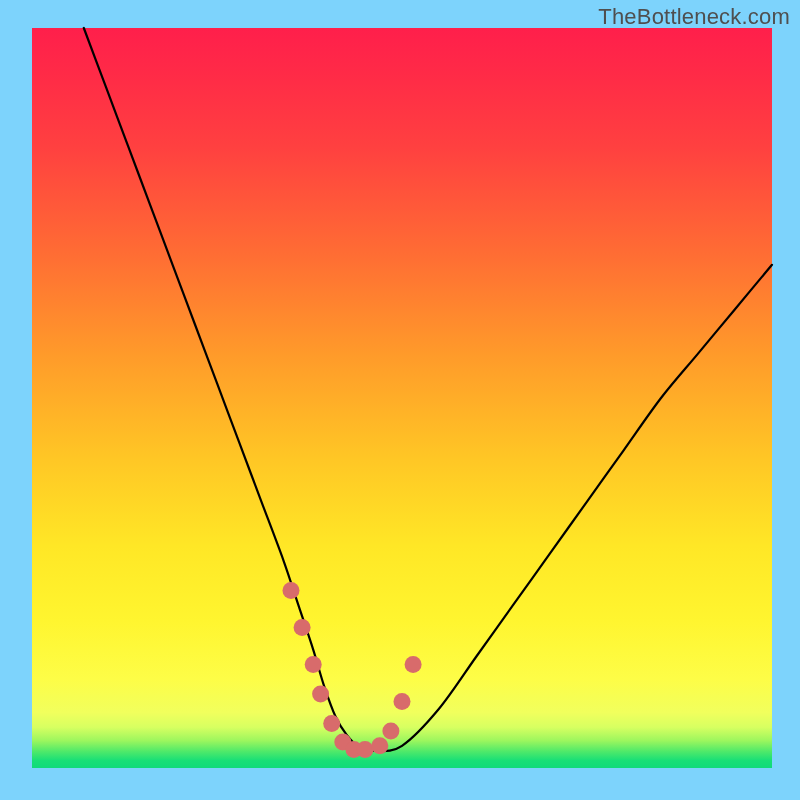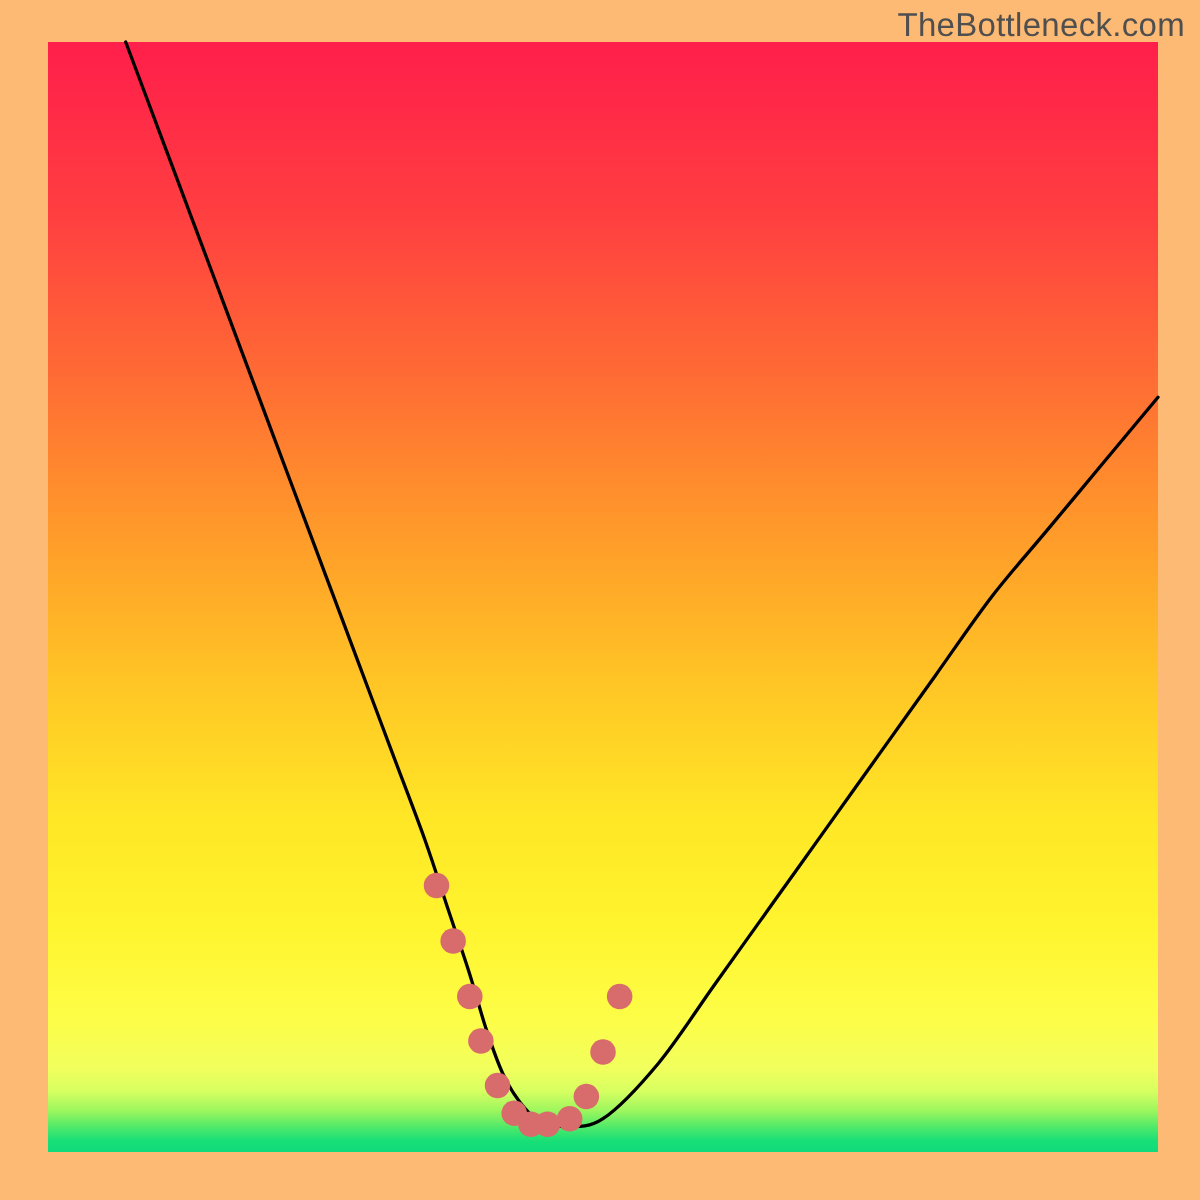--- a/index.html
+++ b/index.html
@@ -8,21 +8,21 @@
     width: 800px;
     height: 800px;
     background: #000;
     overflow: hidden;
     font-family: Arial, Helvetica, sans-serif;
   }
   .stage {
     position: relative;
     width: 800px;
     height: 800px;
-    background: #fdba74;
+    background: #7dd3fc;
   }
   .watermark {
     position: absolute;
     top: 4px;
     right: 10px;
     color: #4f4f4f;
     font-size: 22px;
     font-weight: 500;
     letter-spacing: 0.2px;
     z-index: 5;

